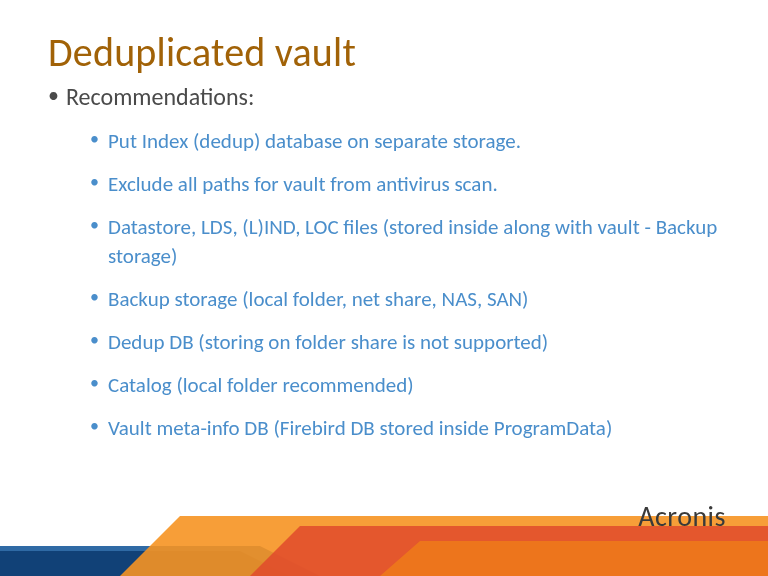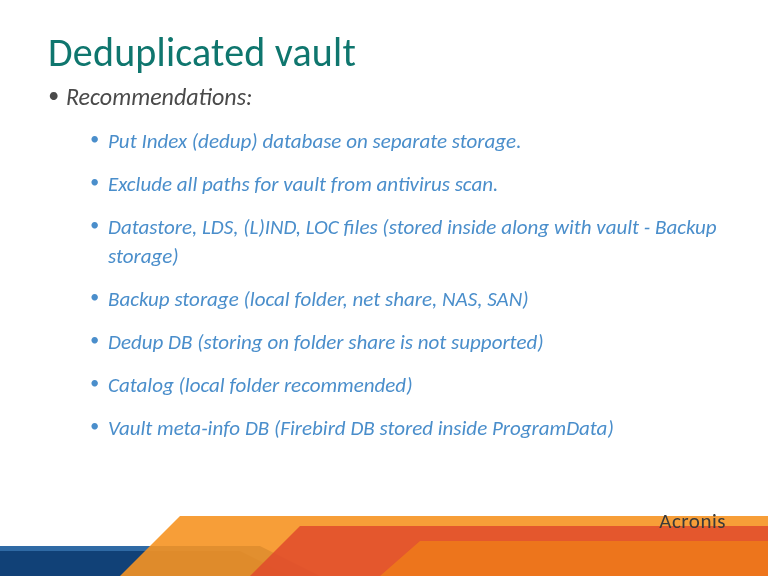--- a/index.html
+++ b/index.html
@@ -15,29 +15,28 @@
   .slide {
     width: 768px;
     height: 576px;
     position: relative;
     box-sizing: border-box;
     padding: 28px 48px 0 48px;
   }
   .title {
     font-size: 40px;
     font-weight: 400;
-    color: #0f766e;
+    color: #a16207;
     margin: 0 0 3px 0;
     letter-spacing: 0.2px;
   }
   .top-list {
     list-style: none;
     margin: 0;
     padding: 0;
-    font-style: italic;
   }
   .top-item {
     font-size: 24px;
     color: #4a4a4a;
     margin: 4px 0 2px 0;
     padding-left: 18px;
     position: relative;
     line-height: 1.35;
   }
   .top-item::before {
@@ -66,21 +65,21 @@
     position: absolute;
     left: 0;
     top: 0;
     color: #4a8ecb;
     font-size: 18px;
   }
   .brand {
     position: absolute;
     right: 42px;
     bottom: 42px;
-    font-size: 21px;
+    font-size: 28px;
     color: #3a3a3a;
     font-weight: 400;
     letter-spacing: 0.5px;
     z-index: 5;
   }
   .footer-art {
     position: absolute;
     left: 0;
     right: 0;
     bottom: 0;

